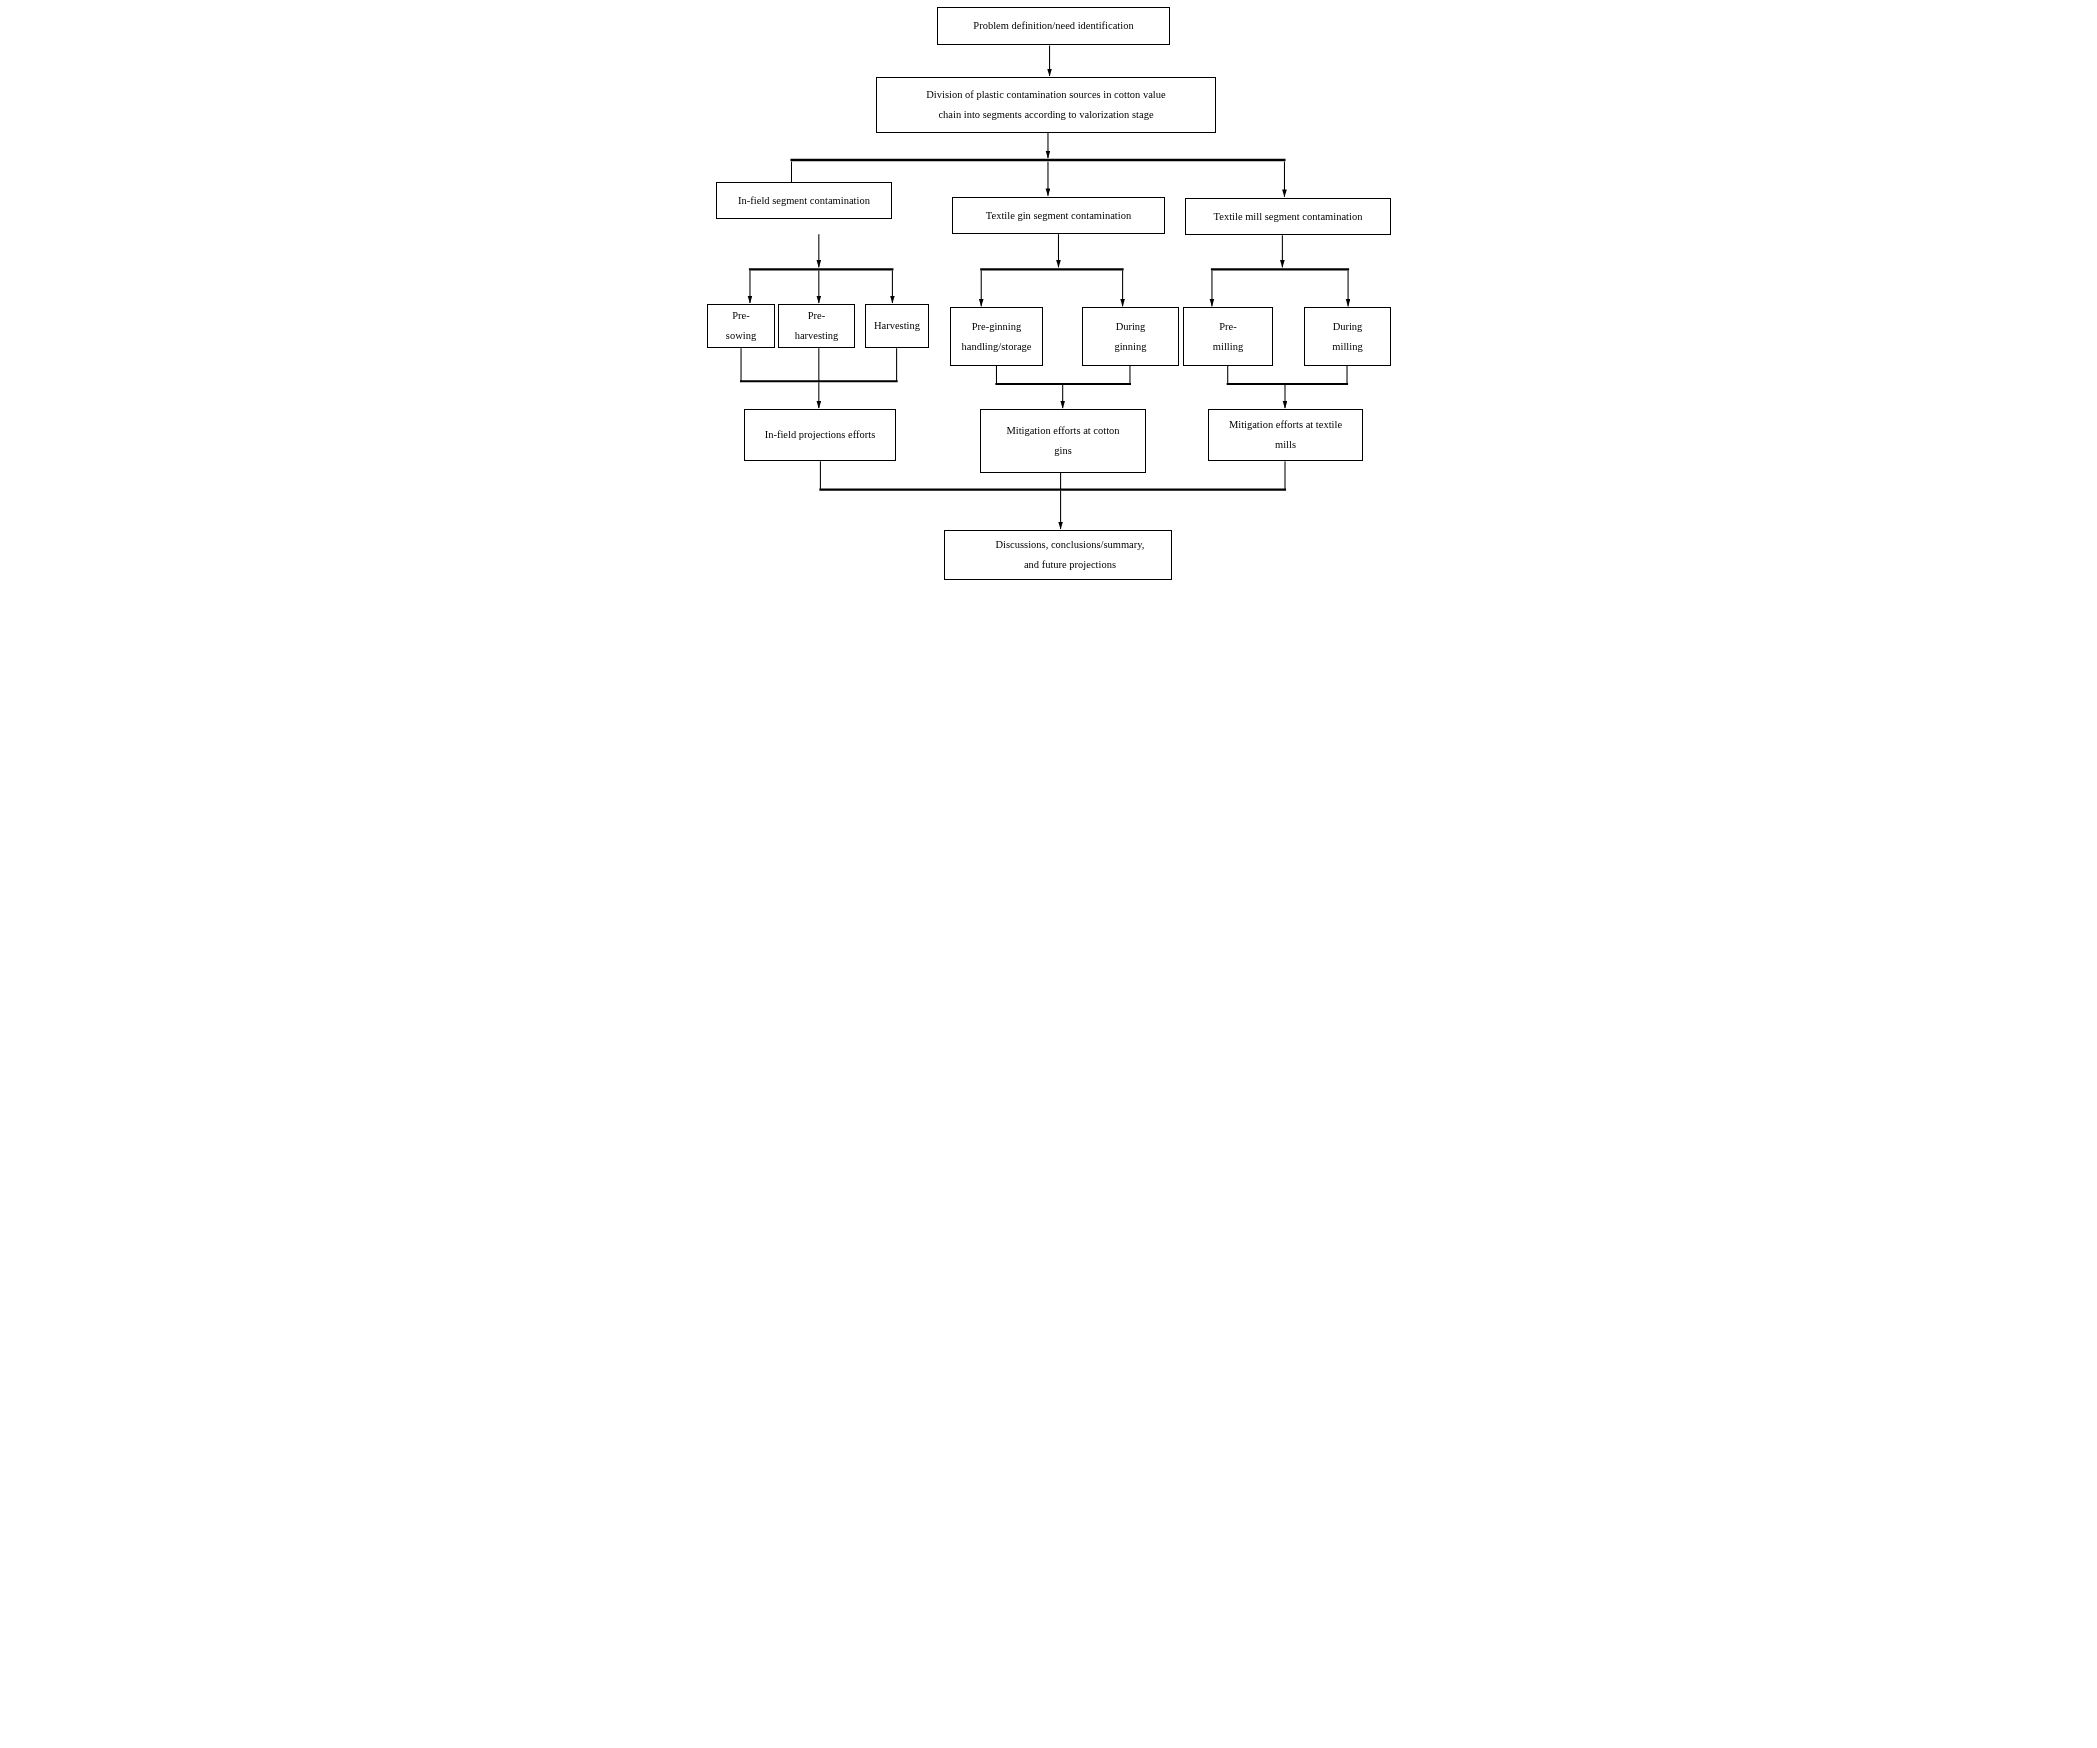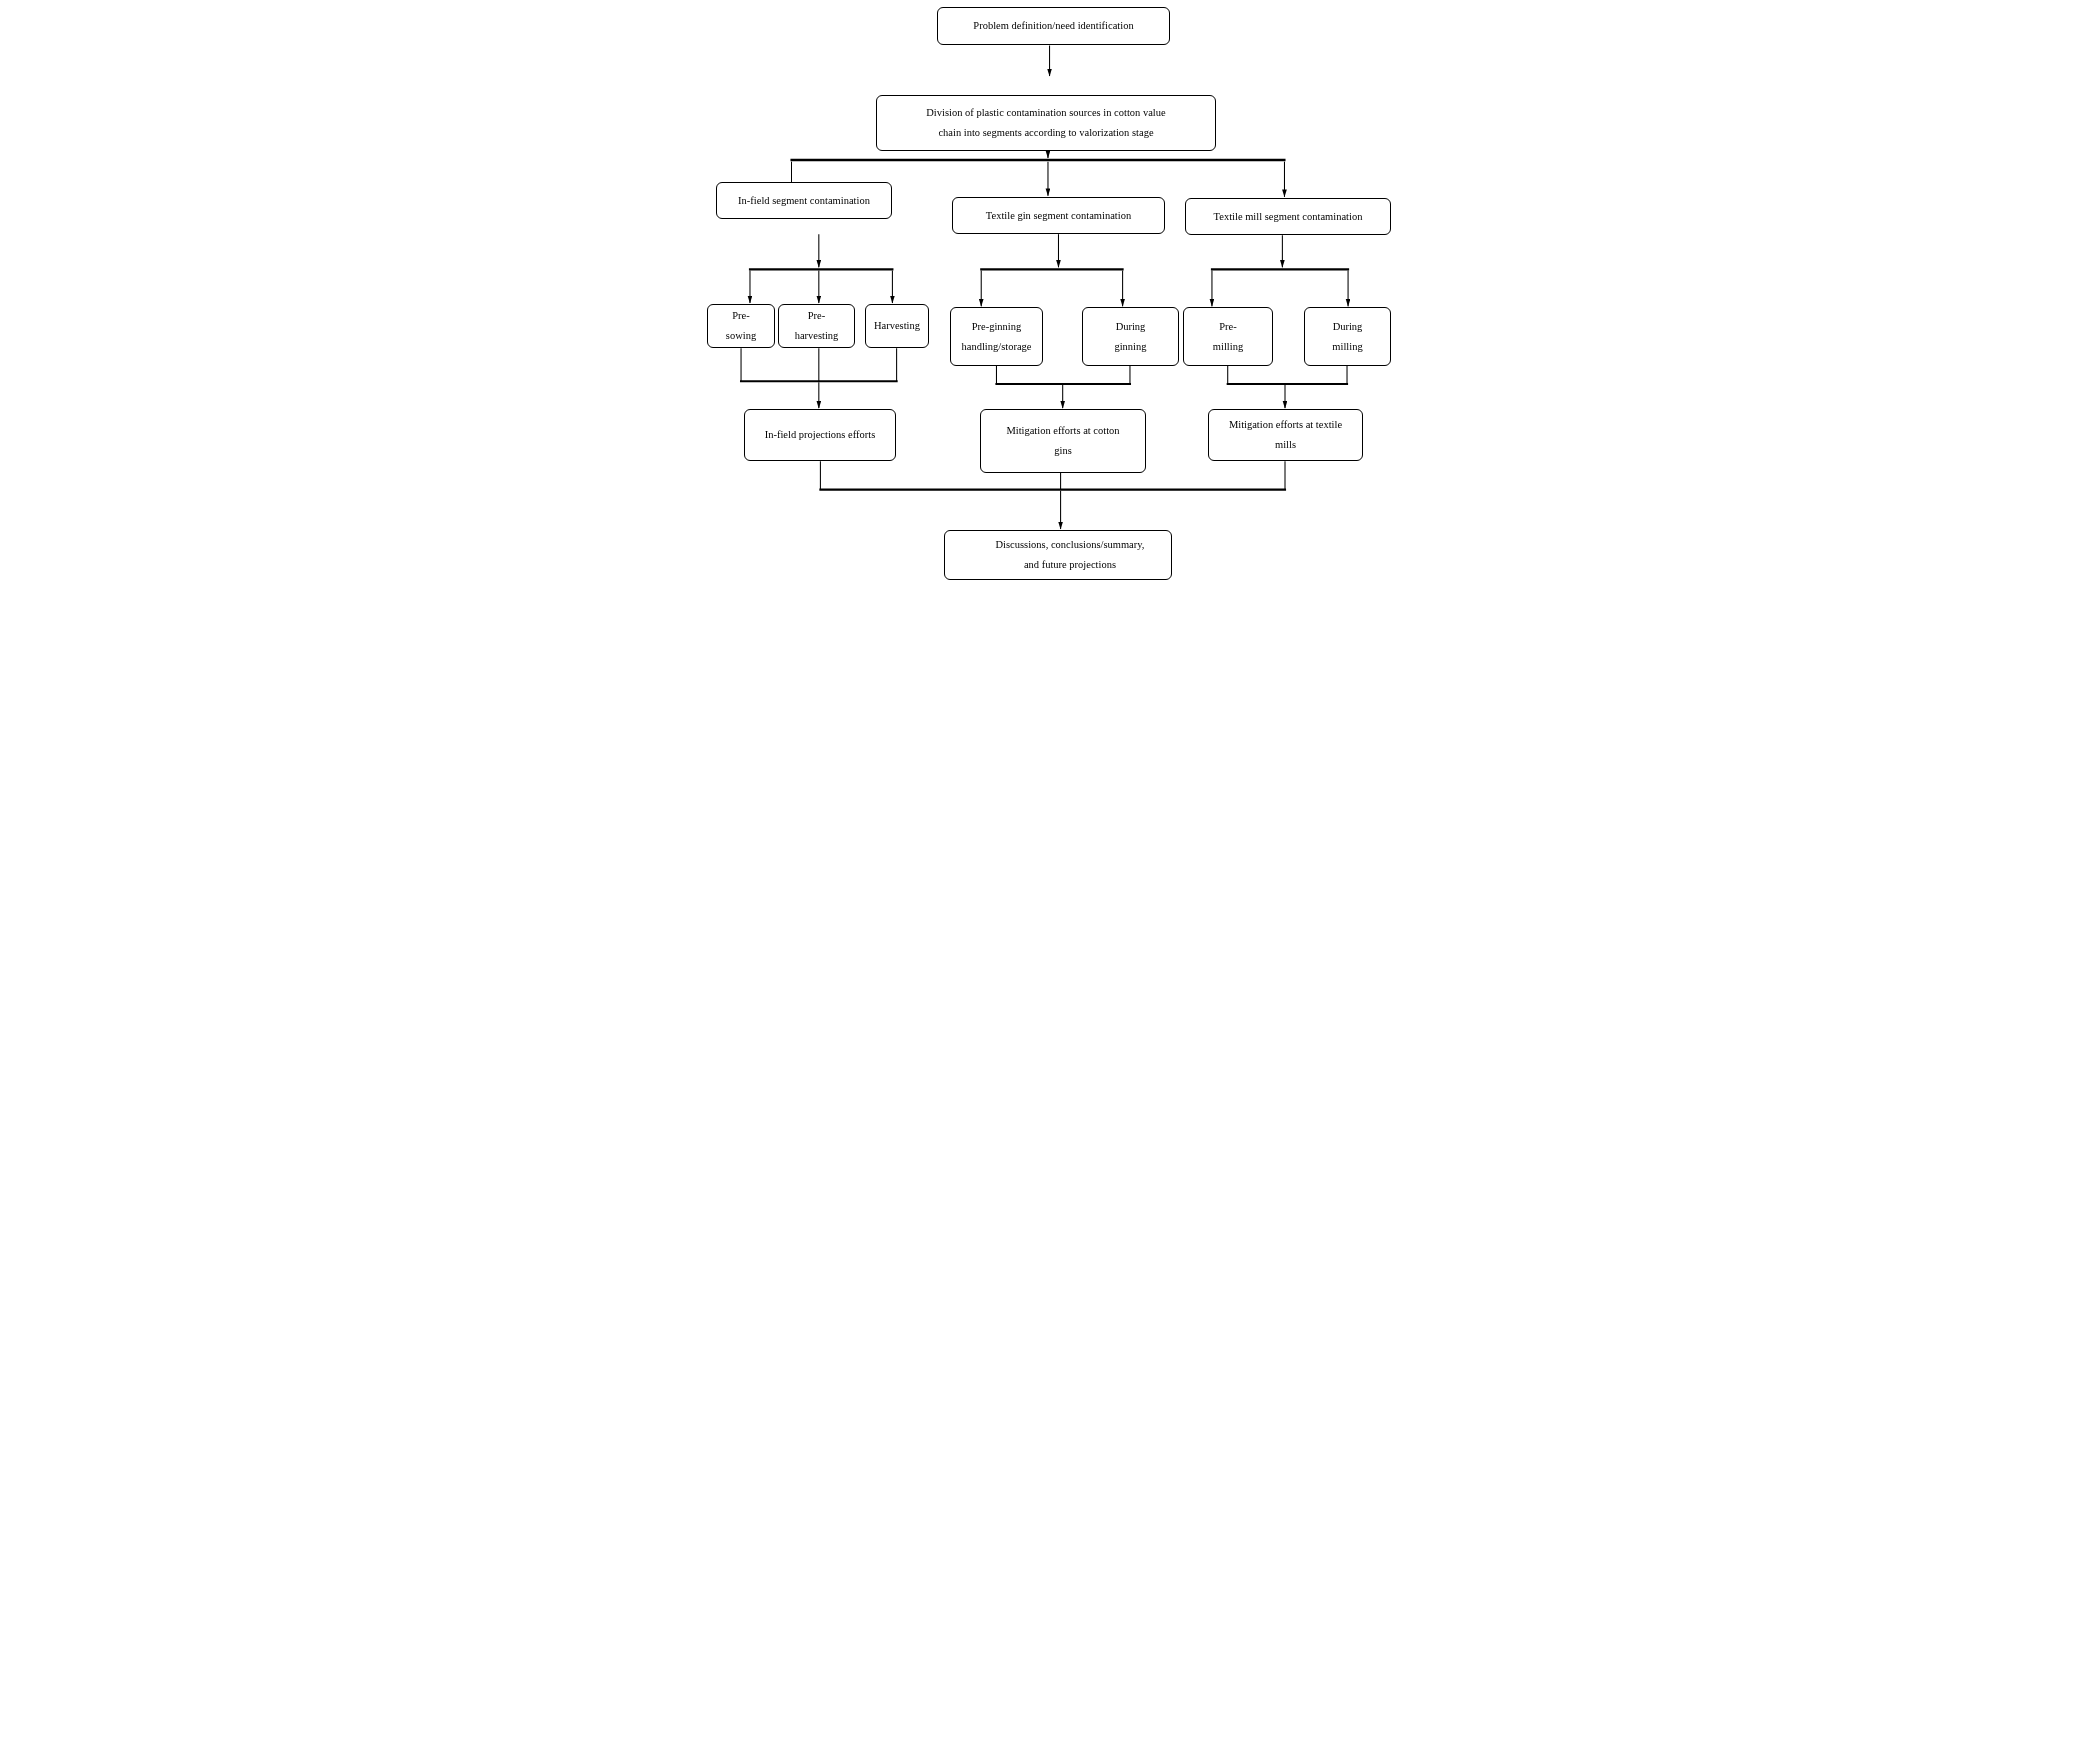--- a/index.html
+++ b/index.html
@@ -20,21 +20,21 @@
     display:flex;
     align-items:center;
     justify-content:center;
     text-align:center;
     white-space:pre-line;
     font-size:10.5px;
     line-height:1.9;
     padding:1.1px 2.1px;
   }
   
-  .node{border-top-width:1.6px;border-bottom-width:1.6px;border-radius:6px;}
+  .node{border-top-width:1.6px;border-bottom-width:1.6px;}
 </style>
 </head>
 <body>
 
 <div class="stage">
 
   <svg class="connectors" width="699" height="585" viewBox="0 0 1330 1112">
     <defs>
       <marker id="ah" markerUnits="userSpaceOnUse" markerWidth="16" markerHeight="10" refX="14" refY="4.5" orient="auto">
         <path d="M0,0 L15,4.5 L0,9 Z" fill="#000000" stroke="none"></path>
@@ -85,21 +85,21 @@
       <line x1="231" y1="877" x2="231" y2="931"></line>
       <line x1="688" y1="877" x2="688" y2="931"></line>
       <line x1="1115" y1="877" x2="1115" y2="931"></line>
       <line x1="229" y1="931" x2="1117" y2="931" stroke-width="4"></line>
       <line x1="688" y1="933" x2="688" y2="1006" marker-end="url(#ah)"></line>
     </g>
   </svg>
 
   <div class="node" style="left:238px;top:7.4px;width:233px;height:38px;">Problem definition/need identification</div>
 
-  <div class="node" style="left:177px;top:77px;width:340px;height:56px;margin-top:18px;">Division of plastic contamination sources in cotton value
+  <div class="node" style="left:177px;top:77px;width:340px;height:56px;">Division of plastic contamination sources in cotton value
 chain into segments according to valorization stage</div>
 
   <div class="node" style="left:17px;top:182px;width:176px;height:37px;">In-field segment contamination</div>
 
   <div class="node" style="left:253px;top:197px;width:213px;height:37px;">Textile gin segment contamination</div>
 
   <div class="node" style="left:486px;top:198px;width:206px;height:37px;">Textile mill segment contamination</div>
 
   <div class="node" style="left:8px;top:304px;width:68px;height:44px;">Pre-
 sowing</div>

